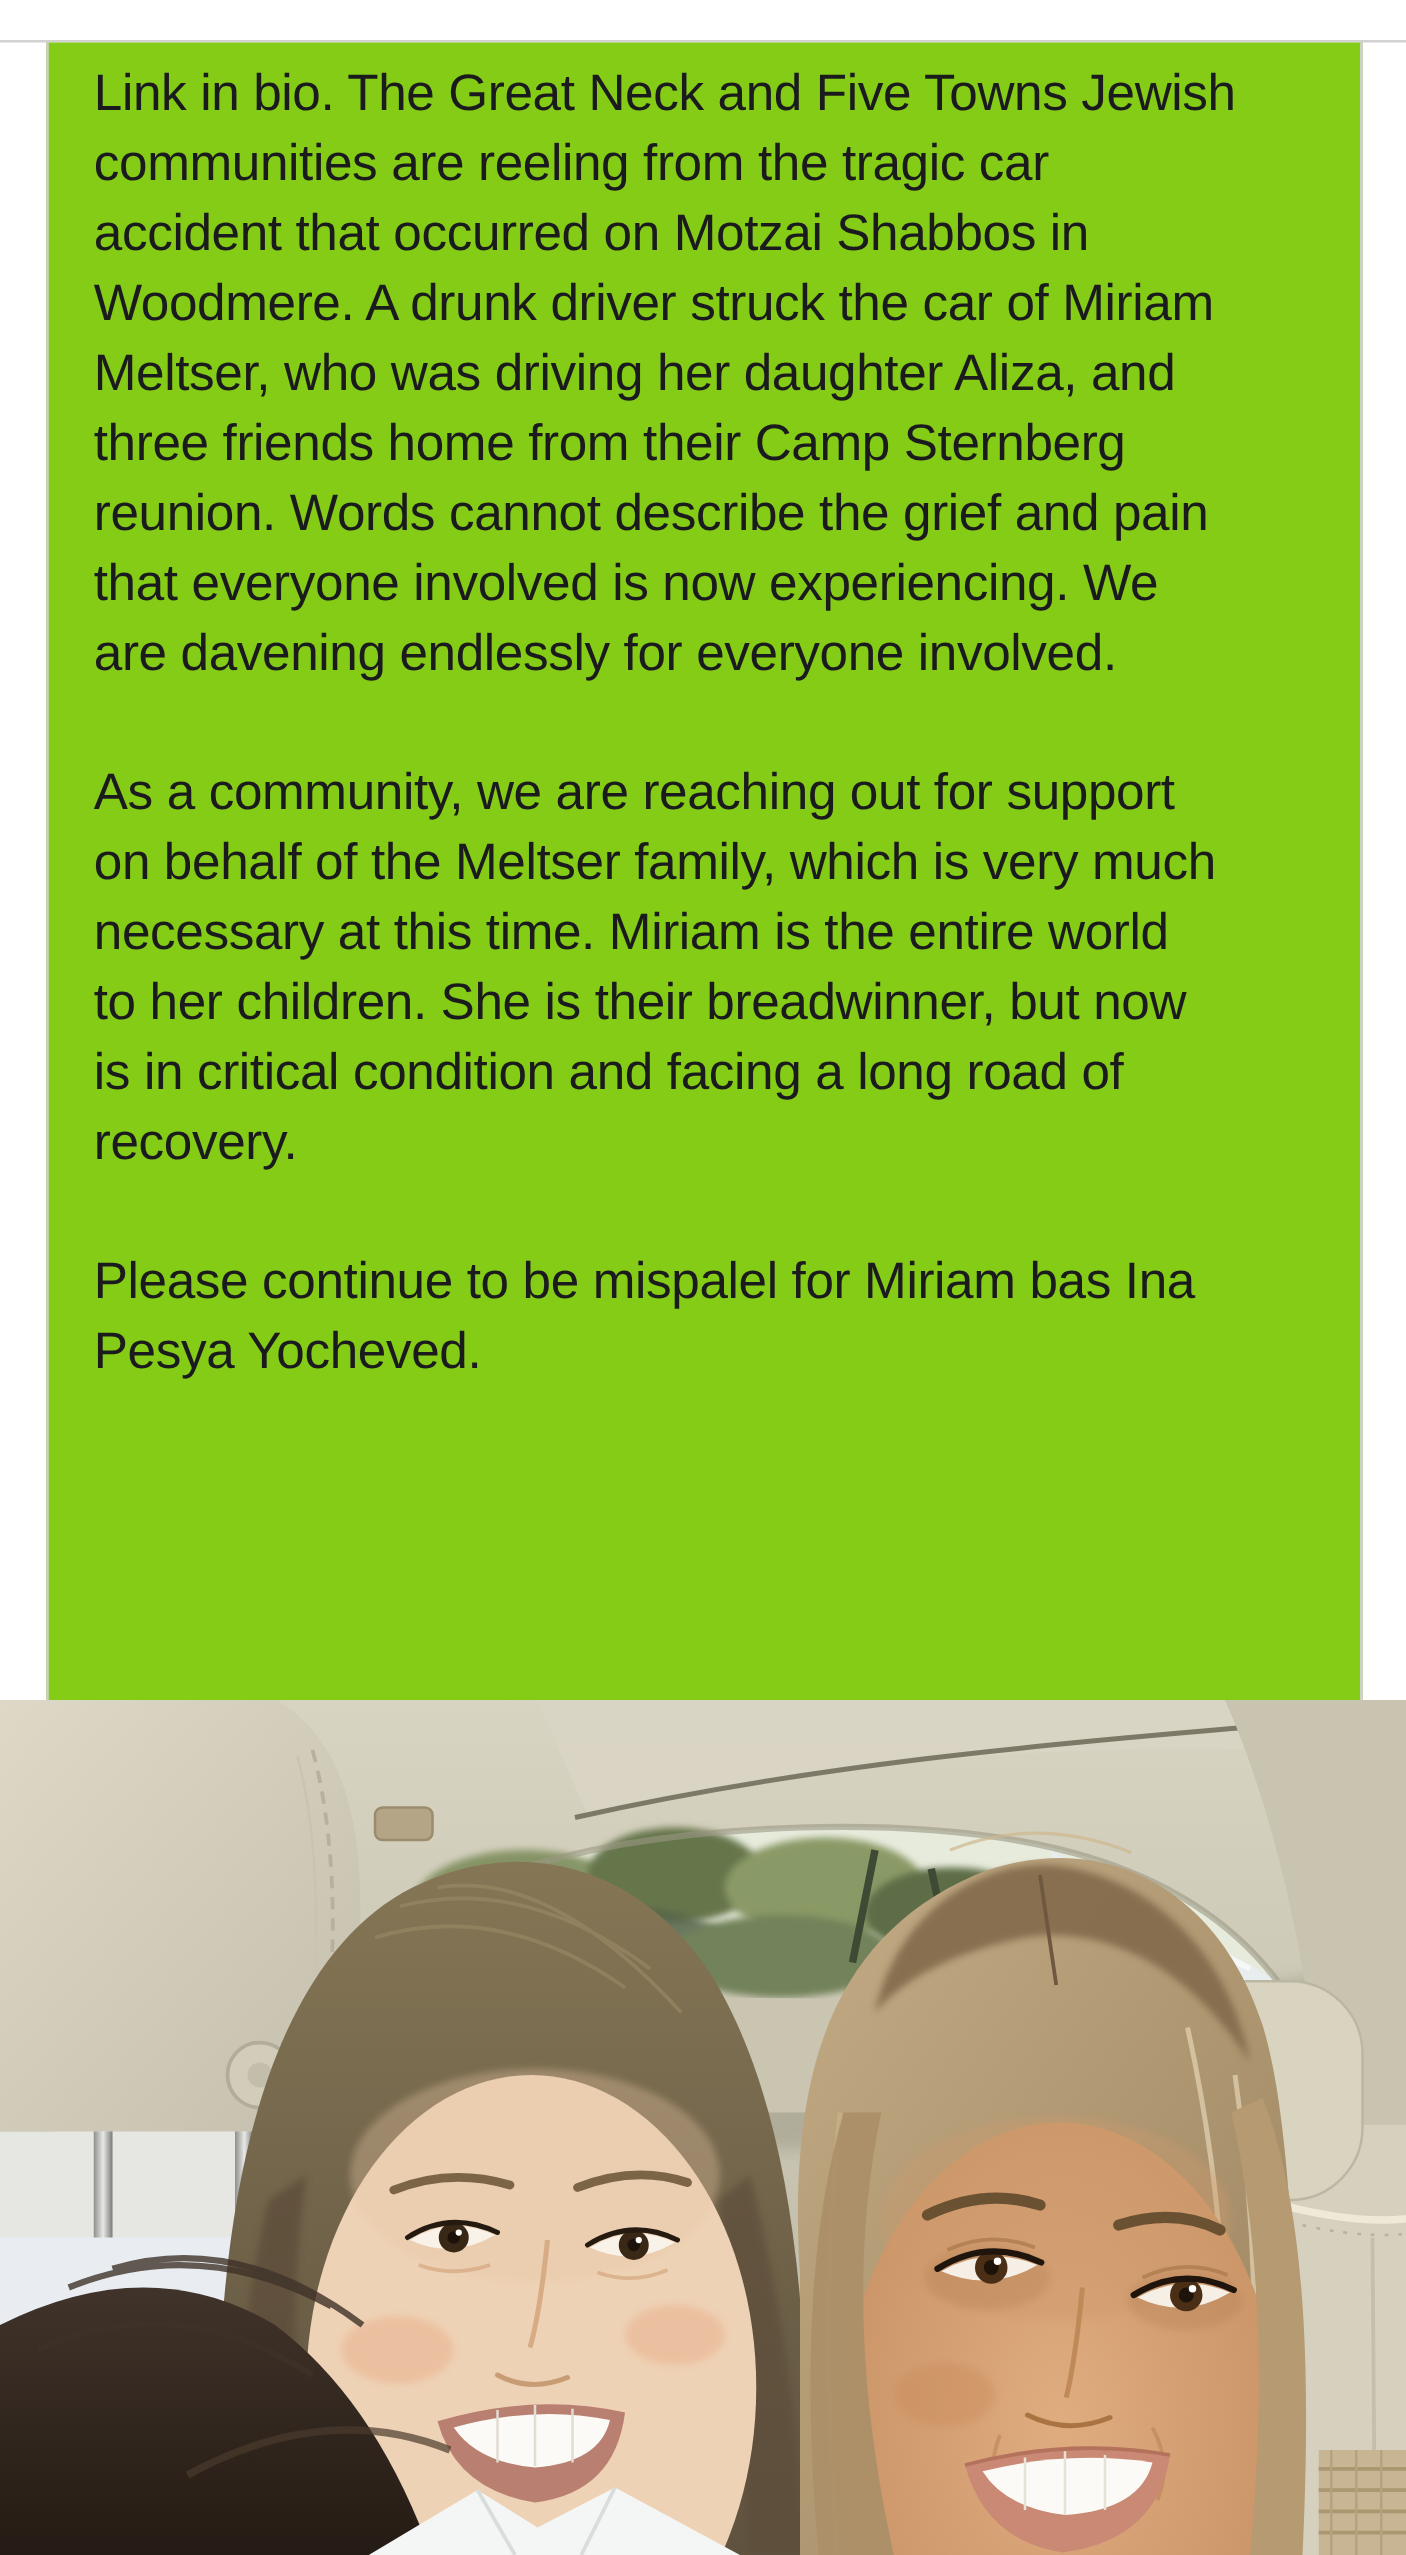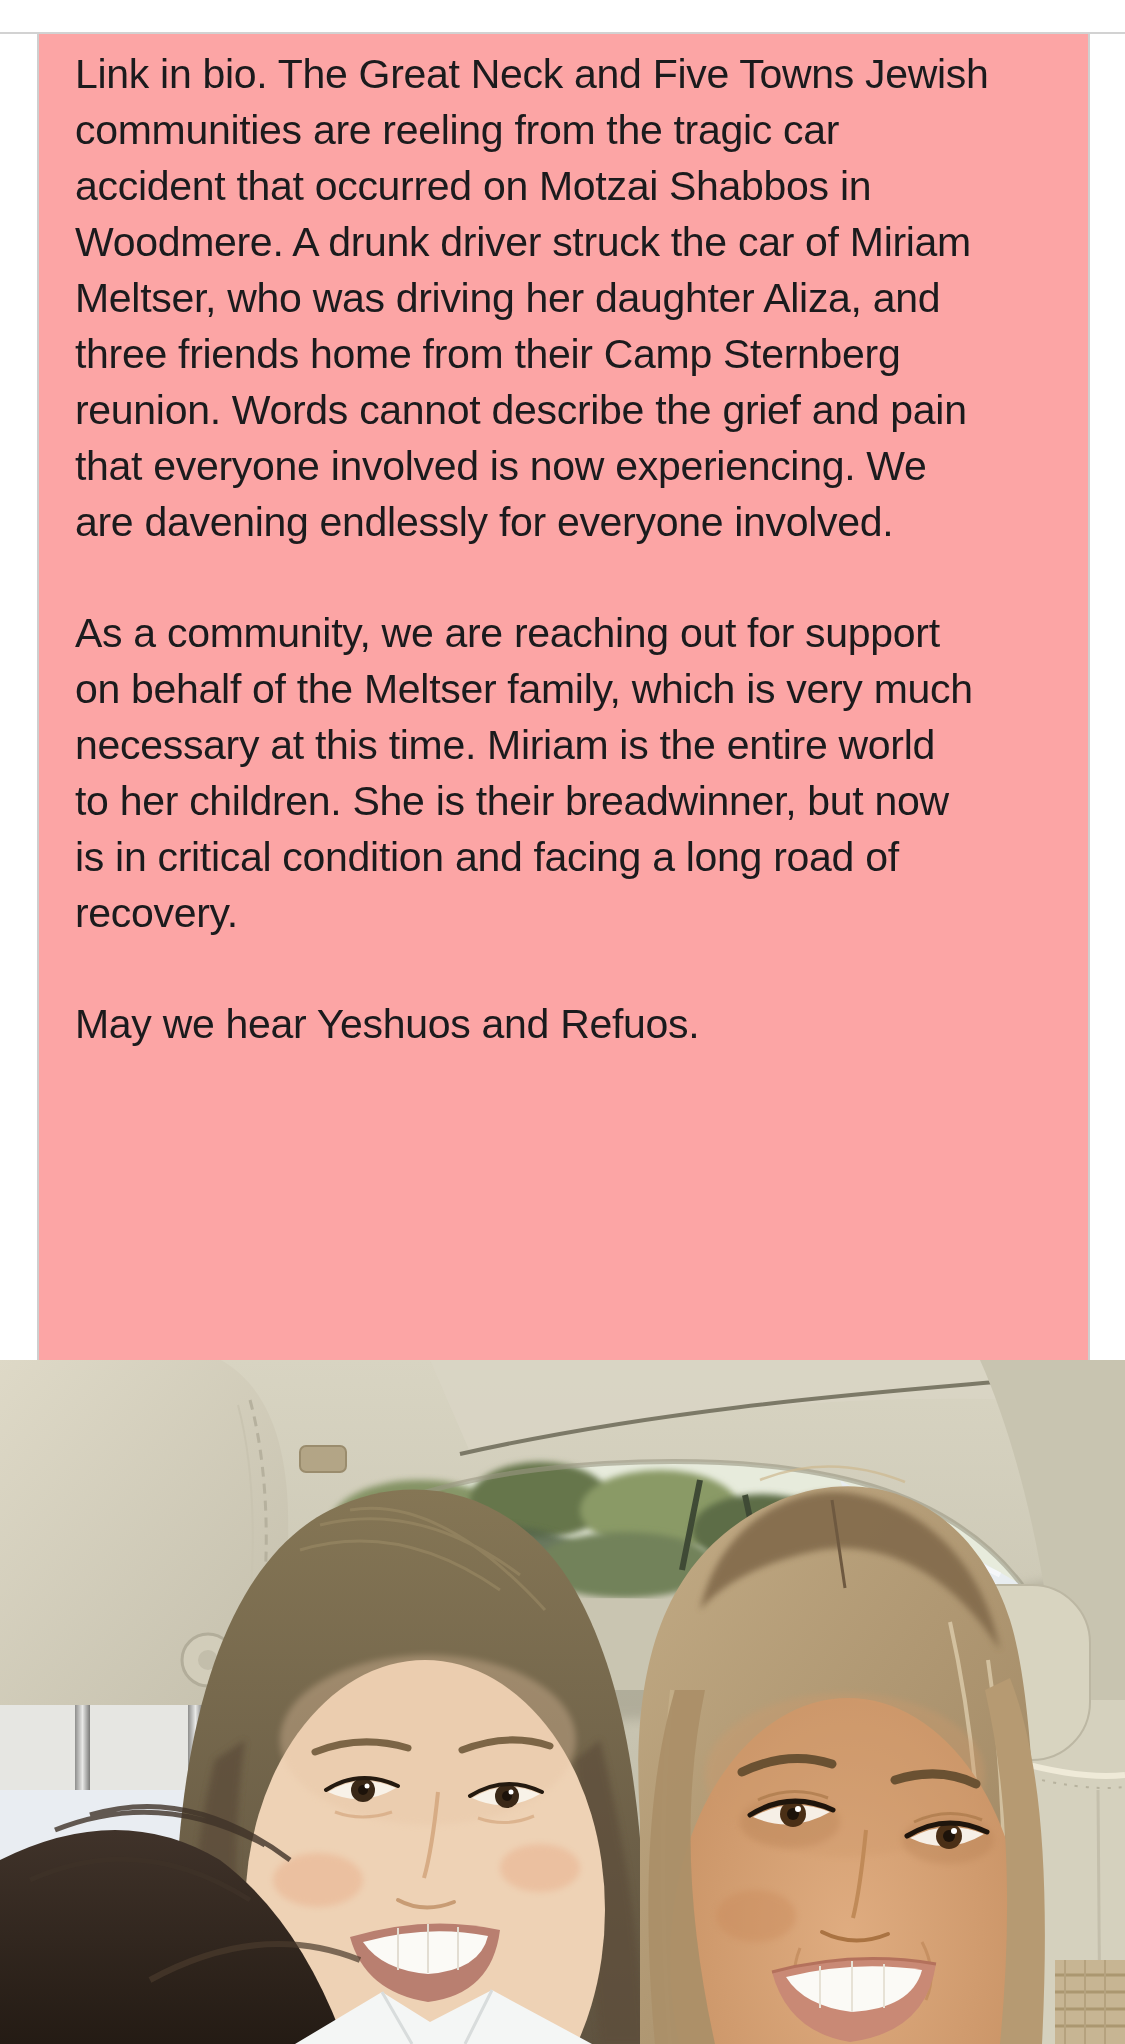--- a/index.html
+++ b/index.html
@@ -4,21 +4,21 @@
 <style>
   html,body{margin:0;padding:0;}
   body{
     width:1125px;height:2044px;background:#ffffff;overflow:hidden;
     font-family:"Liberation Sans", sans-serif;
   }
   .top-strip{height:32px;background:#ffffff;border-bottom:2px solid #d2d2d2;}
   .card{
     box-sizing:border-box;margin-left:37px;width:1053px;height:1326px;
     border-left:2px solid #cfcfcf;border-right:2px solid #cfcfcf;
-    padding:12px 18px 0 36px;overflow:hidden;background:#fca5a5;
+    padding:12px 18px 0 36px;overflow:hidden;background:#84cc16;
   }
   .para{
     margin:0 0 55px 0;font-size:41px;line-height:56px;letter-spacing:-0.3px;
     color:#1b1b1d;white-space:pre;font-family:"Liberation Sans", sans-serif;
   }
   .photo-wrap{width:1125px;height:684px;overflow:hidden;}
   .photo-wrap svg{display:block;}
 </style>
 </head>
 <body>
@@ -34,21 +34,22 @@
 three friends home from their Camp Sternberg
 reunion. Words cannot describe the grief and pain
 that everyone involved is now experiencing. We
 are davening endlessly for everyone involved.</p>
   <p class="para">As a community, we are reaching out for support
 on behalf of the Meltser family, which is very much
 necessary at this time. Miriam is the entire world
 to her children. She is their breadwinner, but now
 is in critical condition and facing a long road of
 recovery.</p>
-  <p class="para">May we hear Yeshuos and Refuos.</p>
+  <p class="para">Please continue to be mispalel for Miriam bas Ina
+Pesya Yocheved.</p>
 </div>
 
 <div class="photo-wrap">
 <svg viewBox="0 0 1125 684" width="1125" height="684" xmlns="http://www.w3.org/2000/svg">
   <defs>
     <linearGradient id="ceilGrad" x1="0" y1="0" x2="0" y2="1">
       <stop offset="0" stop-color="#d8d4c2"></stop>
           <stop offset="1" stop-color="#b9b5a1"></stop>
     </linearGradient>
     <linearGradient id="headGrad" x1="0" y1="0" x2="1" y2="1">

